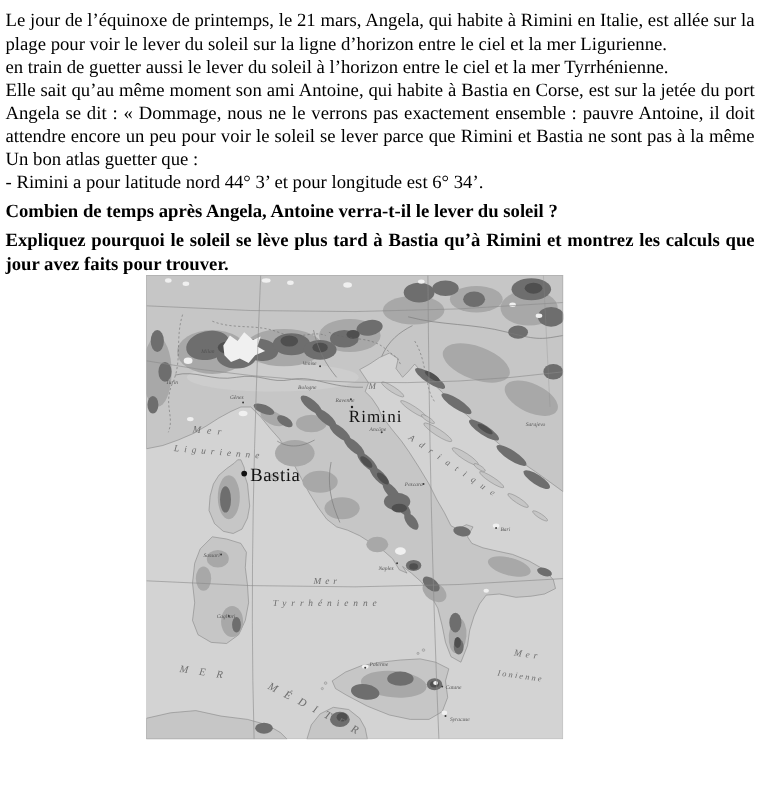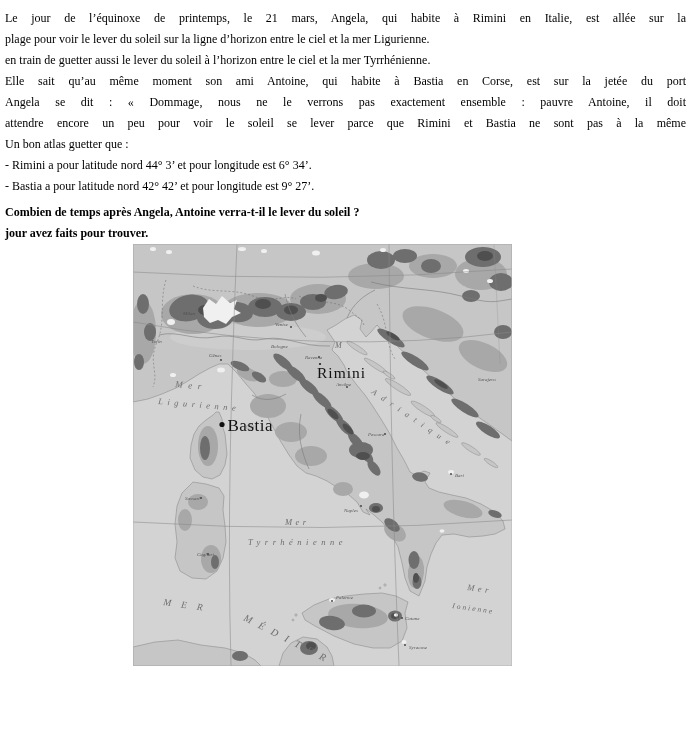--- a/index.html
+++ b/index.html
@@ -1,21 +1,21 @@
 <!DOCTYPE html>
 <html><head>
 <meta charset="utf-8">
 <style>
   html,body{margin:0;padding:0;}
   body{
     width:692px;height:729px;overflow:hidden;background:#ffffff;
     font-family:"Liberation Serif","DejaVu Serif",serif;
   }
   .doc{padding:8px 6px 0 5px;color:#000;}
-  .line{font-size:12px;line-height:21px;white-space:normal;}
+  .line{font-size:17px;line-height:21px;white-space:normal;}
   .j{text-align:justify;text-align-last:justify;}
   .b{font-weight:bold;}
   .mt1{margin-top:5px;}
   .mt2{margin-top:6px;}
   .map-wrap{margin:0 0 0 133px;width:379px;height:422px;}
   svg{display:block;}
   .sea-label{fill:#6e6e6e;font-style:italic;font-family:"Liberation Serif",serif;}
   .town{fill:#4f4f4f;font-style:italic;font-family:"Liberation Serif",serif;font-size:5px;opacity:.95;}
   .city{fill:#121212;font-family:"Liberation Serif",serif;}
 </style>
@@ -24,22 +24,22 @@
 
 <div class="doc">
   <div class="line j">Le jour de l’équinoxe de printemps, le 21 mars, Angela, qui habite à Rimini en Italie, est allée sur la</div>
   <div class="line">plage pour voir le lever du soleil sur la ligne d’horizon entre le ciel et la mer Ligurienne.</div>
   <div class="line">en train de guetter aussi le lever du soleil à l’horizon entre le ciel et la mer Tyrrhénienne.</div>
   <div class="line j">Elle sait qu’au même moment son ami Antoine, qui habite à Bastia en Corse, est sur la jetée du port</div>
   <div class="line j">Angela se dit : « Dommage, nous ne le verrons pas exactement ensemble : pauvre Antoine, il doit</div>
   <div class="line j">attendre encore un peu pour voir le soleil se lever parce que Rimini et Bastia ne sont pas à la même</div>
   <div class="line">Un bon atlas guetter que :</div>
   <div class="line">- Rimini a pour latitude nord 44° 3’ et pour longitude est 6° 34’.</div>
-  <div class="line">- Bastia a pour latitude nord 42° 42’ et pour longitude est 9° 27’.</div>
   <div class="line b mt1">Combien de temps après Angela, Antoine verra-t-il le lever du soleil ?</div>
+  <div class="line b j mt2">Expliquez pourquoi le soleil se lève plus tard à Bastia qu’à Rimini et montrez les calculs que</div>
   <div class="line b">jour avez faits pour trouver.</div>
 </div>
 
 <div class="map-wrap">
 <svg width="379" height="422" viewBox="0 0 379 422" xmlns="http://www.w3.org/2000/svg">
 
   <rect x="0" y="0" width="379" height="422" fill="#d3d3d3"></rect>
 
   <path fill="#c6c6c6" stroke="#808080" stroke-width="0.5" stroke-linejoin="round" d="
     M0,0 H379 V197 L368,189 354,179 338,168 320,153 300,135 280,117 262,100 250,88 244,81

